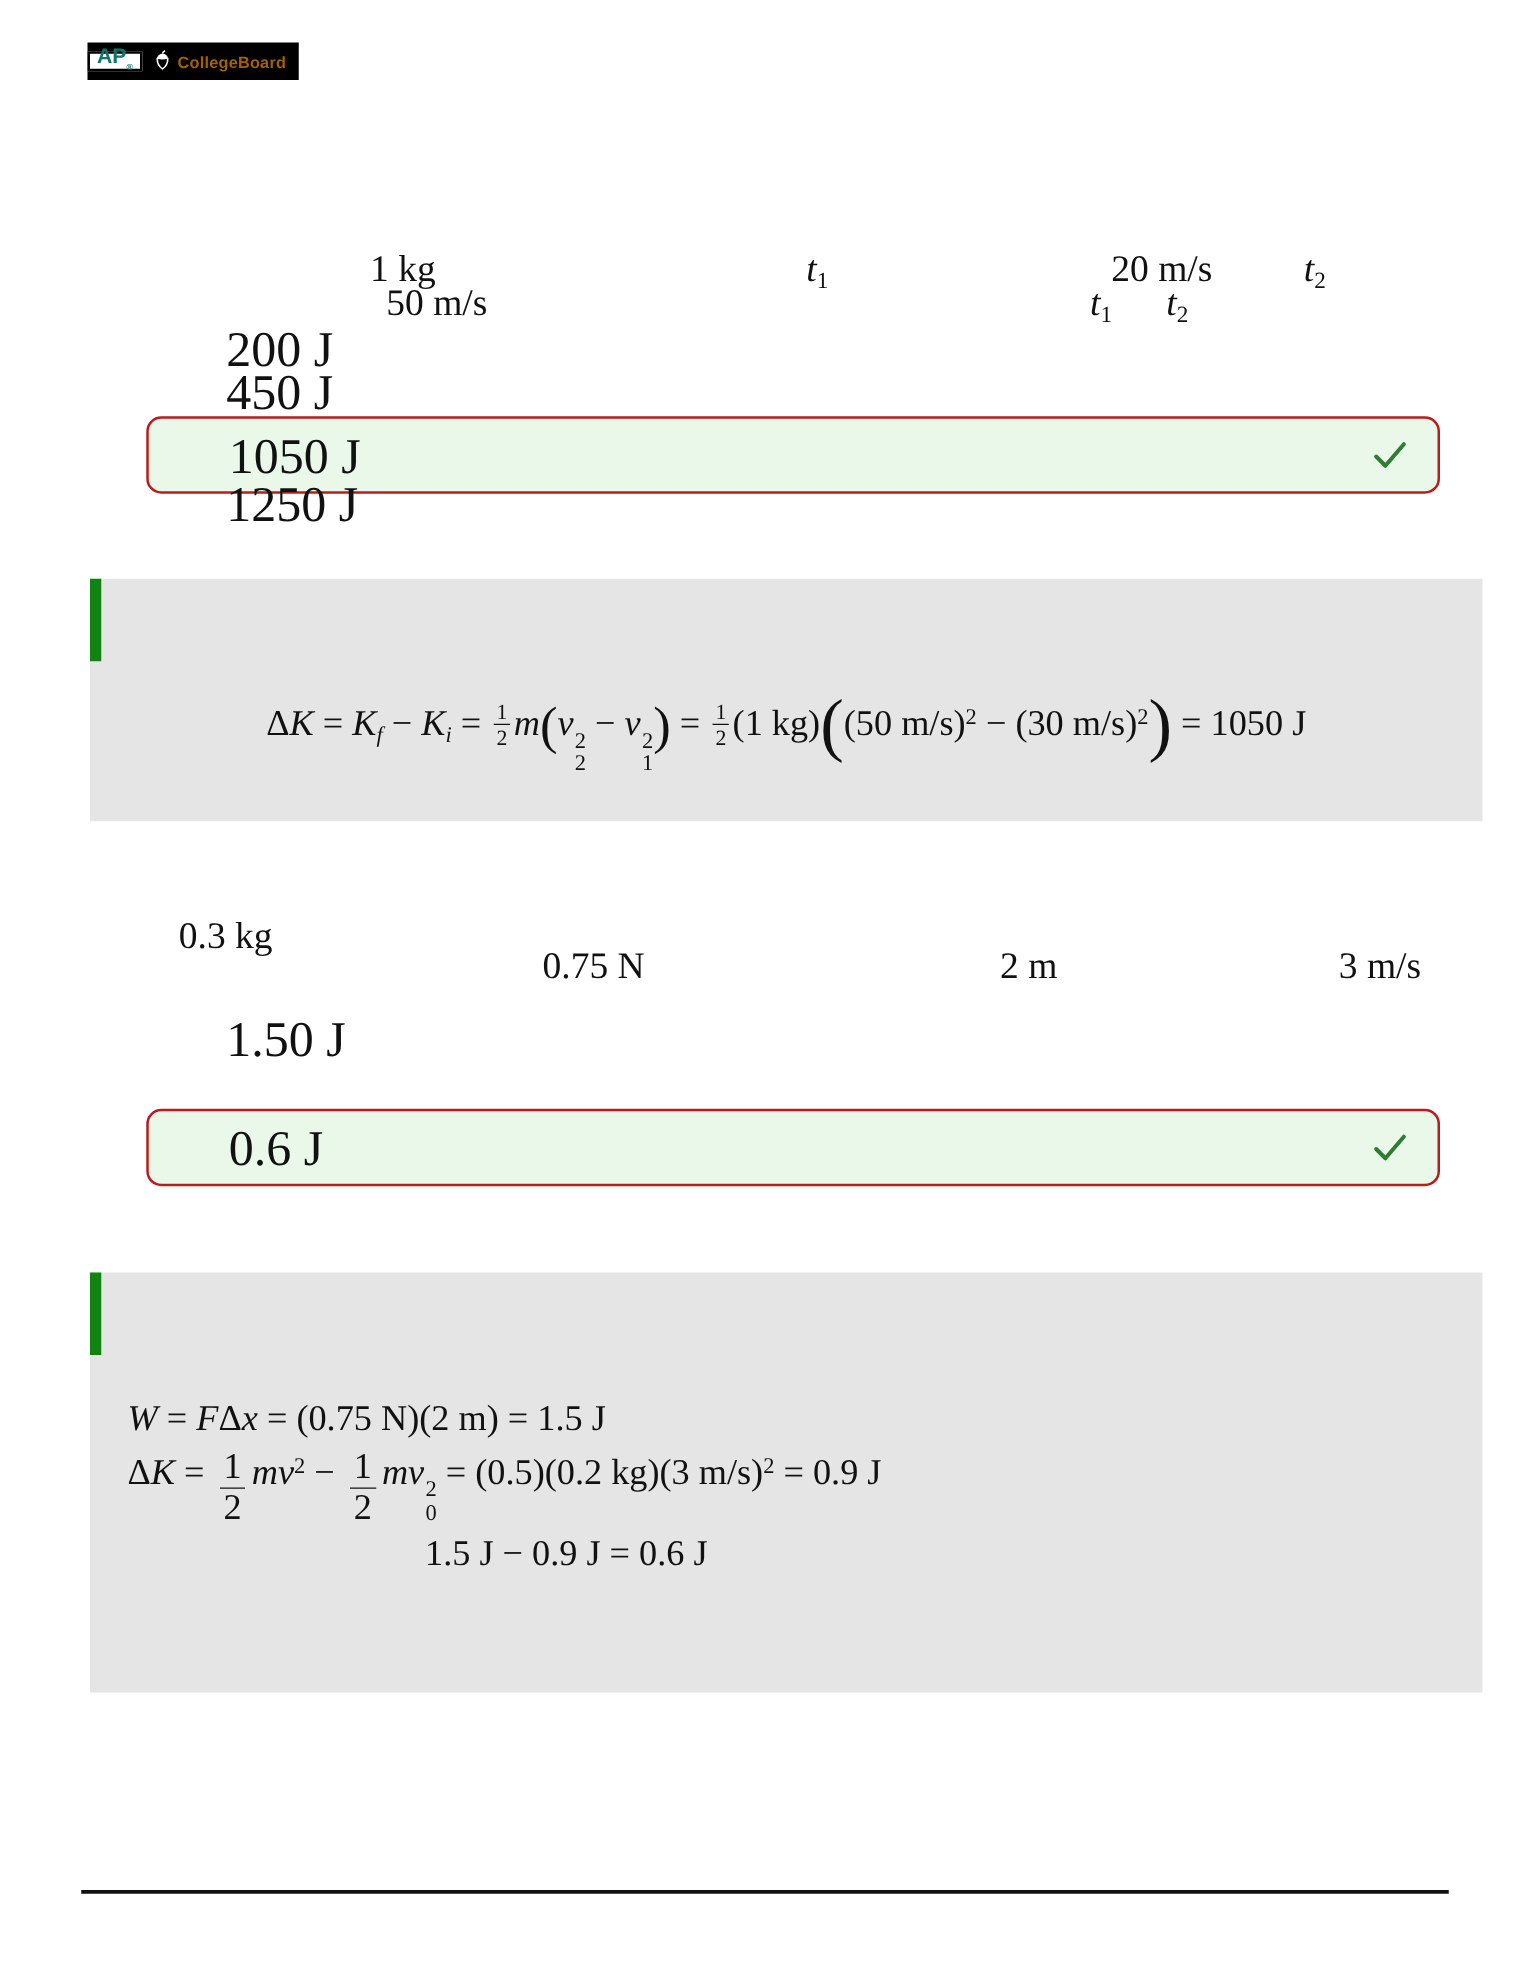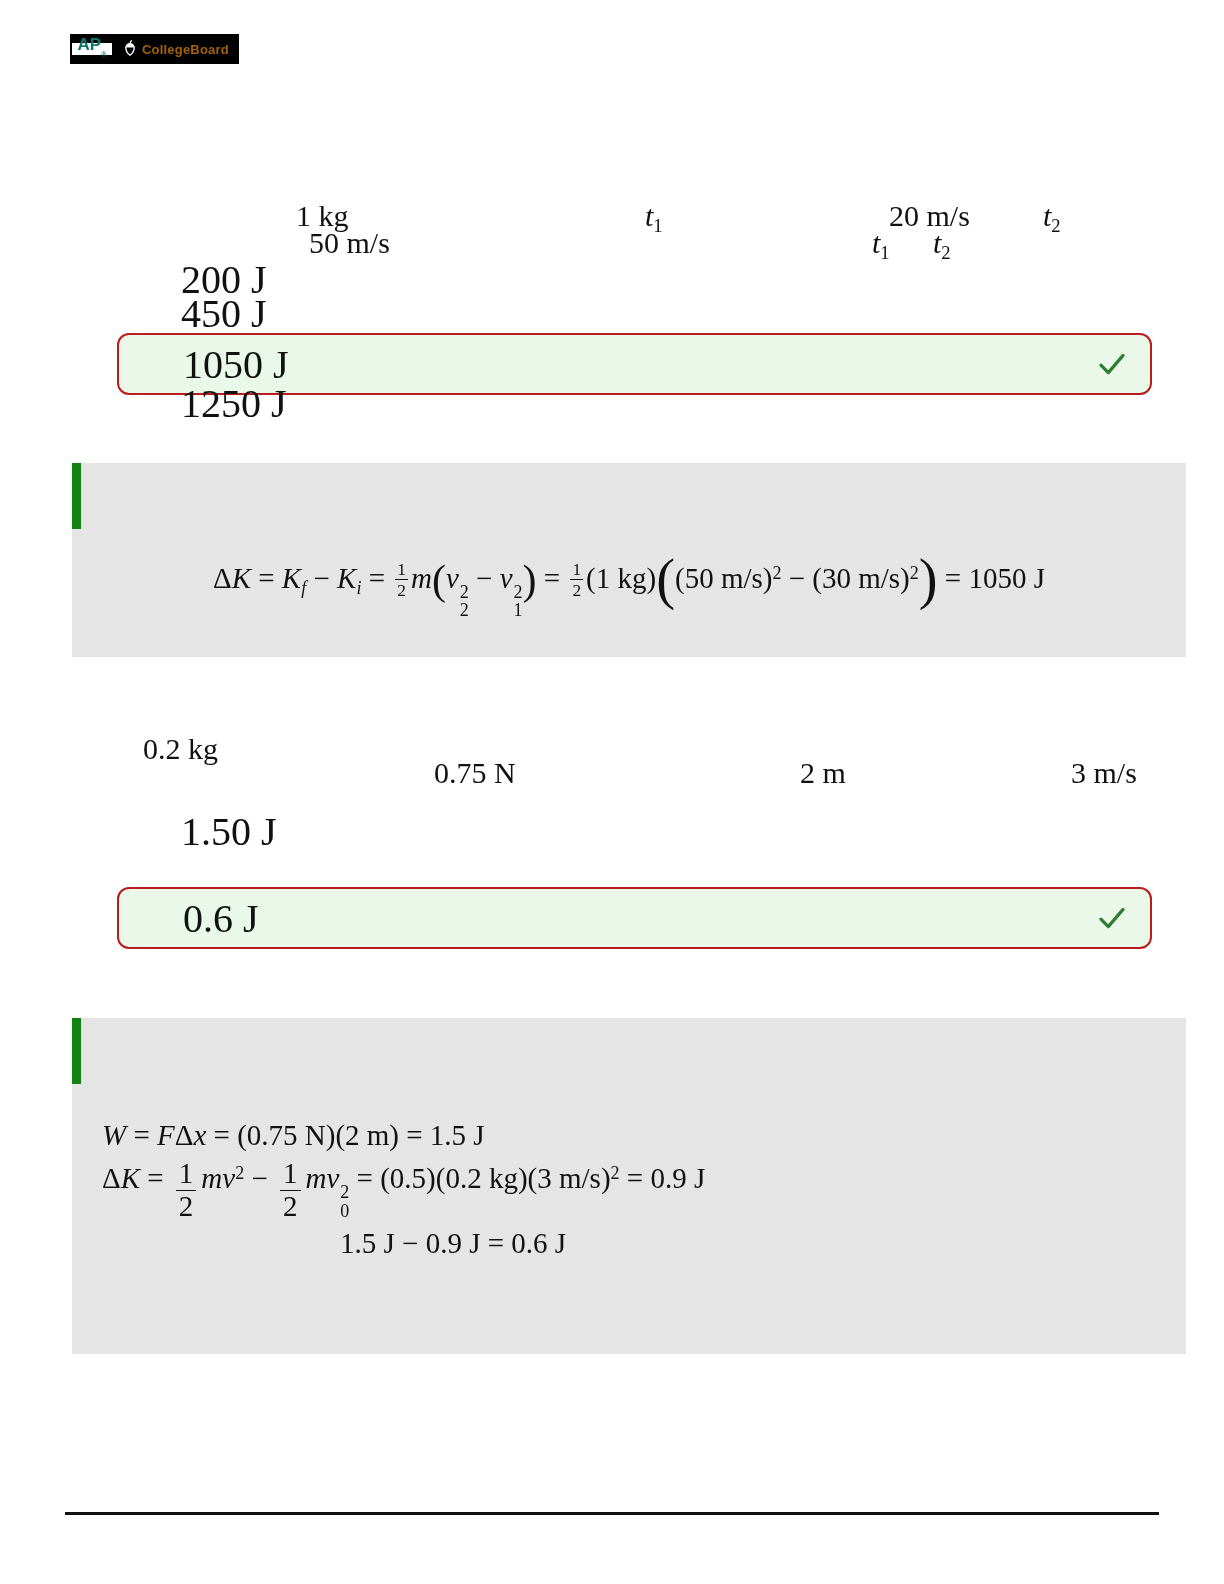--- a/index.html
+++ b/index.html
@@ -100,21 +100,21 @@
     <div class="accent-bar"></div>
     <div class="eq eq-center" style="top:96px"><span>Δ</span><span class="it">K</span><span> = </span><span class="it">K</span><sub class="it">f</sub><span> − </span><span class="it">K</span><sub class="it">i</sub><span> = </span><span class="frac"><span class="fn">1</span><span class="fd">2</span></span><span class="it">m</span><span class="bigp">(</span><span class="it">v</span><span class="ss">
           <span>2</span>
           <span>2</span>
         </span><span> − </span><span class="it">v</span><span class="ss">
           <span>2</span>
           <span>1</span>
         </span><span class="bigp">)</span><span> = </span><span class="frac"><span class="fn">1</span><span class="fd">2</span></span><span>(1 kg)</span><span class="biggp">(</span><span>(50 m/s)</span><sup>2</sup><span> − (30 m/s)</span><sup>2</sup><span class="biggp">)</span><span> = 1050 J</span></div>
   </div>
 
-  <div class="frag" style="left:143px;top:734px">0.2 kg</div>
+  <div class="frag" style="left:143px;top:734px">0.3 kg</div>
   <div class="frag" style="left:434px;top:758px">0.75 N</div>
   <div class="frag" style="left:800px;top:758px">2 m</div>
   <div class="frag" style="left:1071px;top:758px">3 m/s</div>
 
   <div class="opt" style="top:814px">
     <span>1.50 J</span>
   </div>
   <div class="opt selected" style="top:887px">
     <span>0.6 J</span>
     <span class="check">

